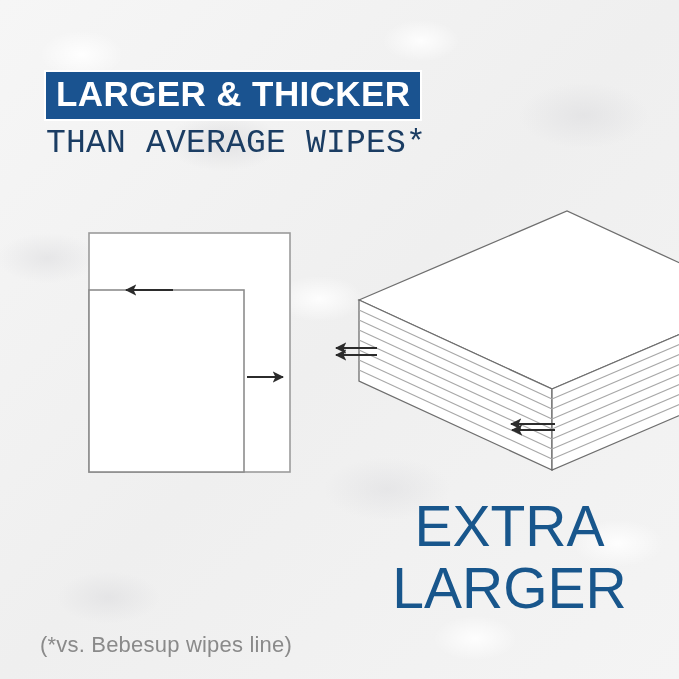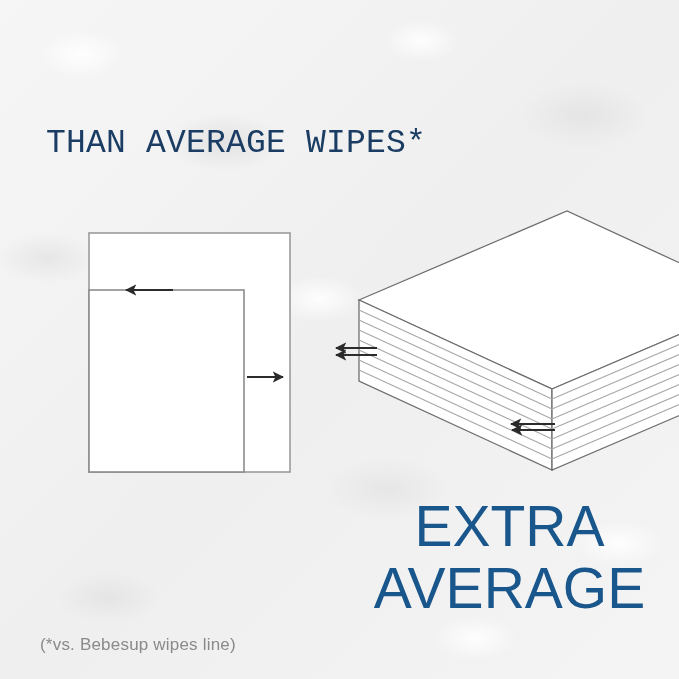--- a/index.html
+++ b/index.html
@@ -91,32 +91,35 @@
     letter-spacing: 0px;
     white-space: nowrap;
   }
   .caption-big.two-line { font-size: 57px; line-height: 62px; }
 
   .footnote {
     position: absolute;
     left: 40px;
     top: 634px;
     color: #8a8a8a;
-    font-size: 17px;
+    font-size: 22px;
     line-height: 22px;
     letter-spacing: 0.2px;
     white-space: nowrap;
     font-family: "Liberation Sans", sans-serif;
   }
 </style>
 </head>
 <body>
 
 <div id="canvas">
 
+  <div class="banner">
+    <div class="banner-text">LARGER &amp; THICKER</div>
+  </div>
 
   <div class="subtitle">THAN AVERAGE WIPES*</div>
 
   <svg class="diagram-svg" viewBox="0 0 679 679" xmlns="http://www.w3.org/2000/svg">
 
     <defs>
       <marker id="arrowUp" viewBox="0 0 10 10" refX="5" refY="9" markerWidth="5.2" markerHeight="5.2" orient="auto-start-reverse">
         <path d="M 5 0 L 10 10 L 5 7.6 L 0 10 z" fill="#2b2b2b"></path>
       </marker>
       <marker id="arrowHead" viewBox="0 0 10 10" refX="9" refY="5" markerWidth="5.2" markerHeight="5.2" orient="auto">
@@ -163,18 +166,18 @@
       <line x1="377" y1="348" x2="377" y2="389" stroke="#2b2b2b" stroke-width="2.2" marker-end="url(#arrowHead)" transform="rotate(90 377 348)"></line>
 
       <line x1="555" y1="430" x2="555" y2="387" stroke="#2b2b2b" stroke-width="2.2" marker-end="url(#arrowHead)" transform="rotate(-90 555 430)"></line>
       <line x1="555" y1="424" x2="555" y2="468" stroke="#2b2b2b" stroke-width="2.2" marker-end="url(#arrowHead)" transform="rotate(90 555 424)"></line>
     </g>
   </svg>
 
 
   <div class="caption-block caption-right">
     <div class="caption-big two-line">EXTRA</div>
-    <div class="caption-big two-line">AVERAGE</div>
+    <div class="caption-big two-line">LARGER</div>
   </div>
 
   <div class="footnote">(*vs. Bebesup wipes line)</div>
 
 </div>
 
 </body></html>

